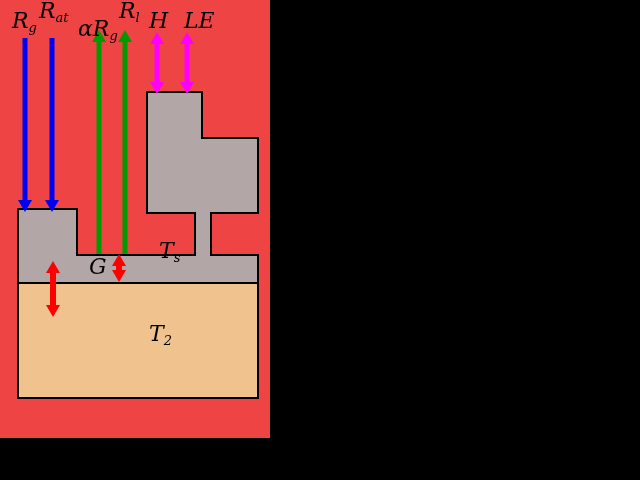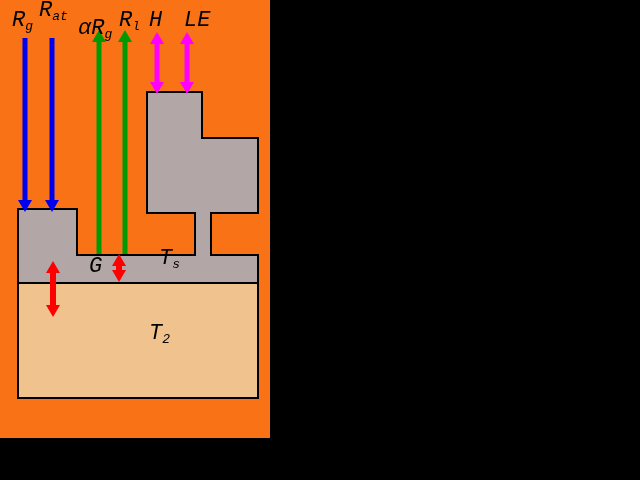--- a/index.html
+++ b/index.html
@@ -9,22 +9,21 @@
     height: 480px;
     background: #000000;
     overflow: hidden;
     font-family: "DejaVu Serif", serif;
   }
   .panel {
     position: absolute;
     left: 0; top: 0;
     width: 270px;
     height: 438px;
-    background: #f97316;
-    font-family: Liberation Mono, monospace;
+    background: #ef4444;
   }
   .panel svg { position: absolute; left: 0; top: 0; }
   .lbl {
     position: absolute;
     font-style: italic;
     font-size: 22px;
     line-height: 1;
     color: #000;
     white-space: nowrap;
   }
@@ -77,26 +76,26 @@
       <polygon points="112,266 126,266 119,254" fill="#ff0000"></polygon>
       <polygon points="112,270 126,270 119,282" fill="#ff0000"></polygon>
     </svg>
 
     <span class="lbl" style="left:12px; top:10px;"><span>R</span><sub>g</sub></span>
 
     <span class="lbl" style="left:39px; top:0;"><span>R</span><sub>at</sub></span>
 
     <span class="lbl" style="left:78px; top:18px;"><span>αR</span><sub>g</sub></span>
 
-    <span class="lbl" style="left:119px; top:10px;"><span>R</span><sub>l</sub></span>
+    <span class="lbl" style="left:119px; top:0;"><span>R</span><sub>l</sub></span>
 
     <span class="lbl" style="left:149px; top:10px;"><span>H</span><sub></sub></span>
 
     <span class="lbl" style="left:184px; top:10px;"><span>LE</span><sub></sub></span>
 
     <span class="lbl" style="left:89px; top:256px;"><span>G</span><sub></sub></span>
 
-    <span class="lbl" style="left:159px; top:248px;"><span>T</span><sub>s</sub></span>
+    <span class="lbl" style="left:159px; top:240px;"><span>T</span><sub>s</sub></span>
 
     <span class="lbl" style="left:149px; top:323px;"><span>T</span><sub>2</sub></span>
 
   </div>
 </div>
 
 </body></html>

